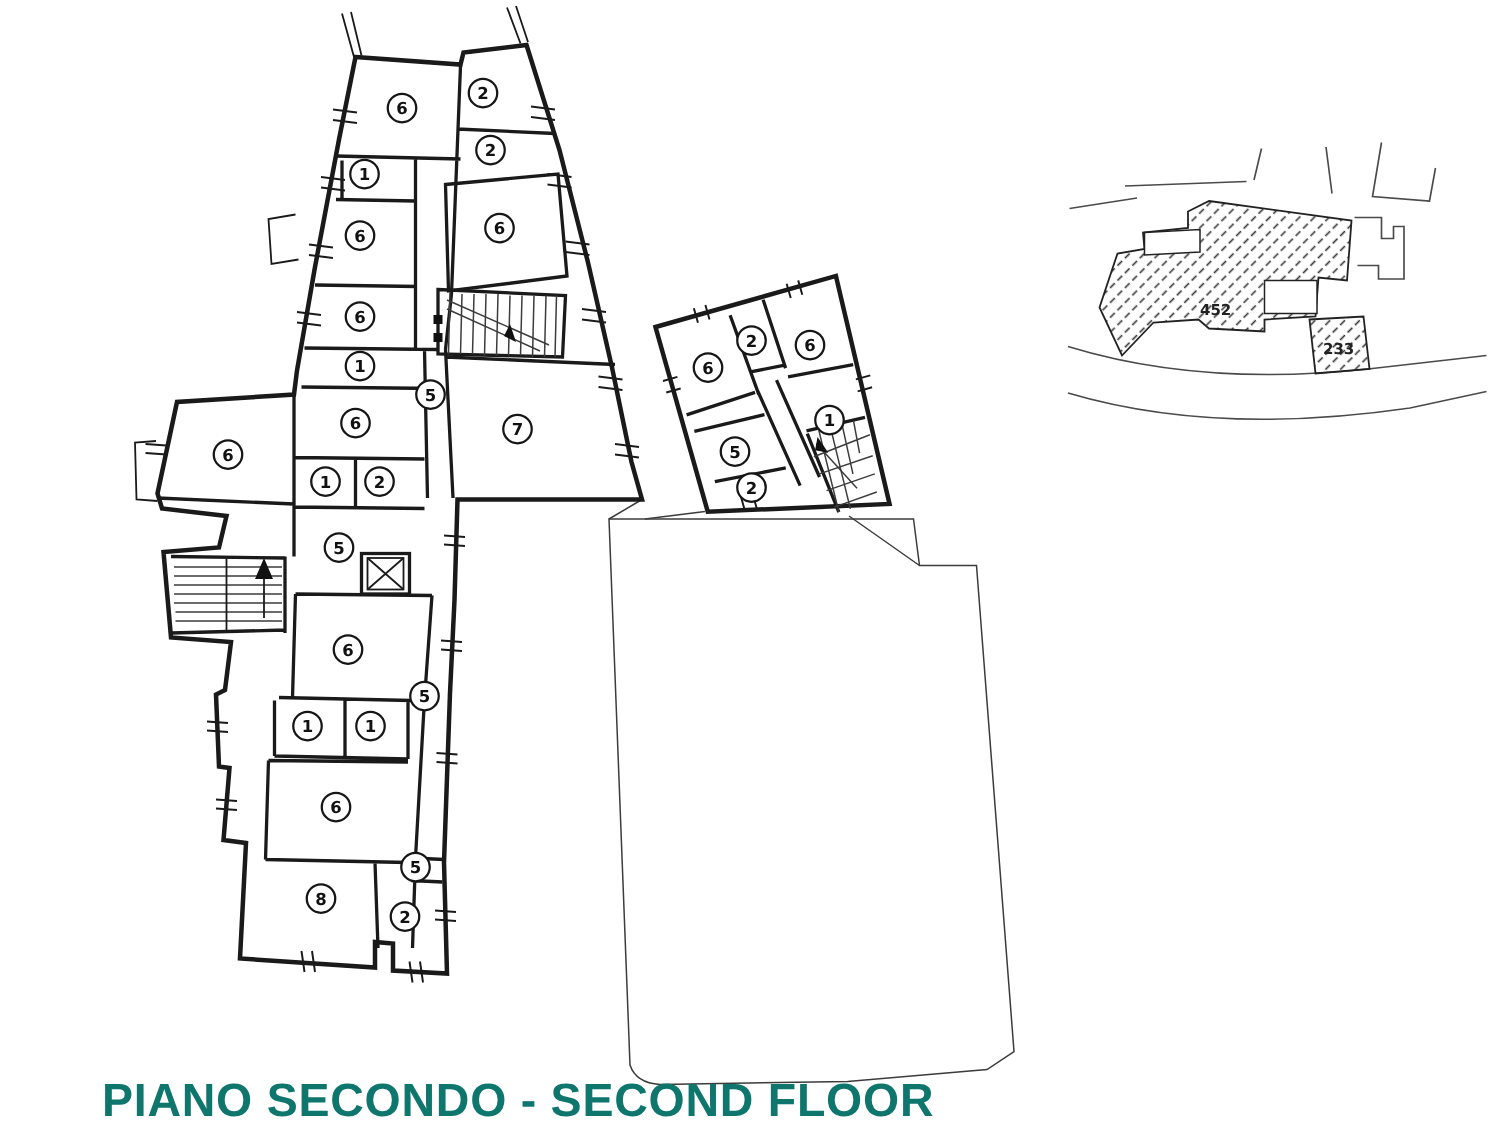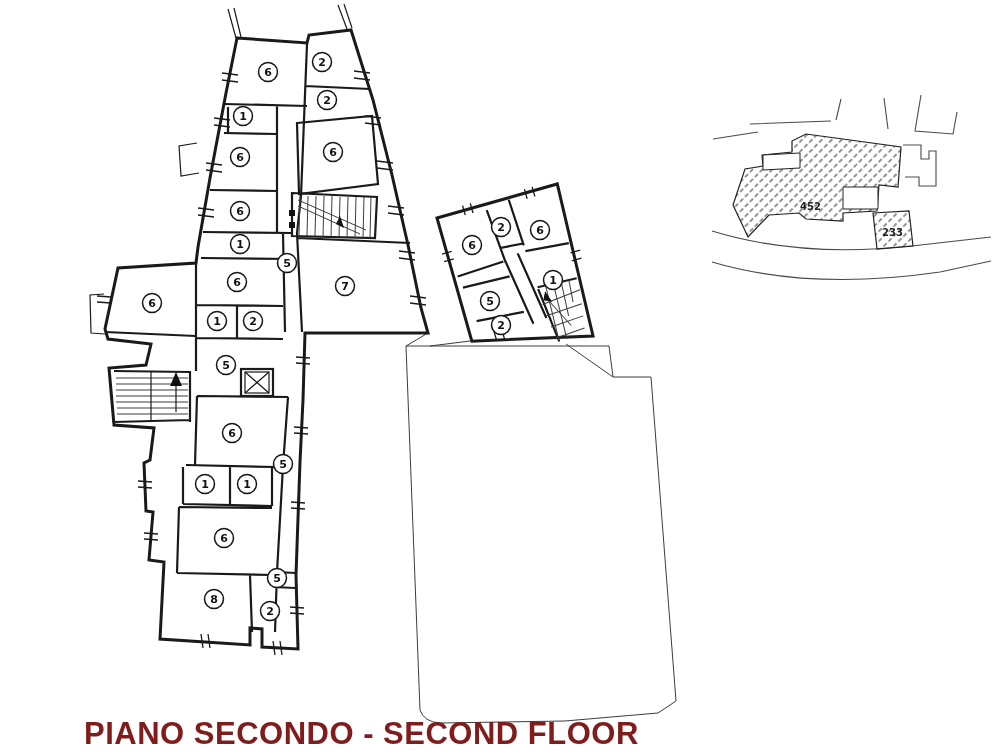--- a/index.html
+++ b/index.html
@@ -11,22 +11,22 @@
   .wall1{stroke:#1a1a1a;stroke-width:1.2;fill:none;}
   .thin{stroke:#3c3c3c;stroke-width:1;fill:none;}
   .tick{stroke:#1a1a1a;stroke-width:1.3;fill:none;}
   .kline{stroke:#4a4a4a;stroke-width:1.1;fill:none;}
   .kfill{fill:url(#hatch);stroke:#222;stroke-width:1.2;}
   .kwhite{fill:#ffffff;stroke:#222;stroke-width:1;}
   .blk{fill:#111;stroke:none;}
   text.room{font:700 11px "DejaVu Sans",sans-serif;fill:#111;text-anchor:middle;}
   circle.room{fill:#fff;stroke:#161616;stroke-width:1.5;}
   .kmtext{font:700 10px "DejaVu Sans",sans-serif;fill:#222;}
-  .title{position:absolute;left:84px;top:716px;font-size:31px;font-weight:700;
-         color:#7f1d1d;letter-spacing:.5px;white-space:nowrap;}
+  .title{position:absolute;left:68px;top:716px;font-size:31px;font-weight:700;
+         color:#0f766e;letter-spacing:.5px;white-space:nowrap;}
 </style>
 </head>
 <body>
 
 <div class="page">
 
 <svg width="1000" height="754" viewBox="0 0 1000 754">
   <defs>
     <pattern id="hatch" width="7" height="7" patternUnits="userSpaceOnUse" patternTransform="rotate(45)">
       <line x1="1" y1="0" x2="1" y2="4.5" stroke="#3a3a3a" stroke-width="1.1"></line>

